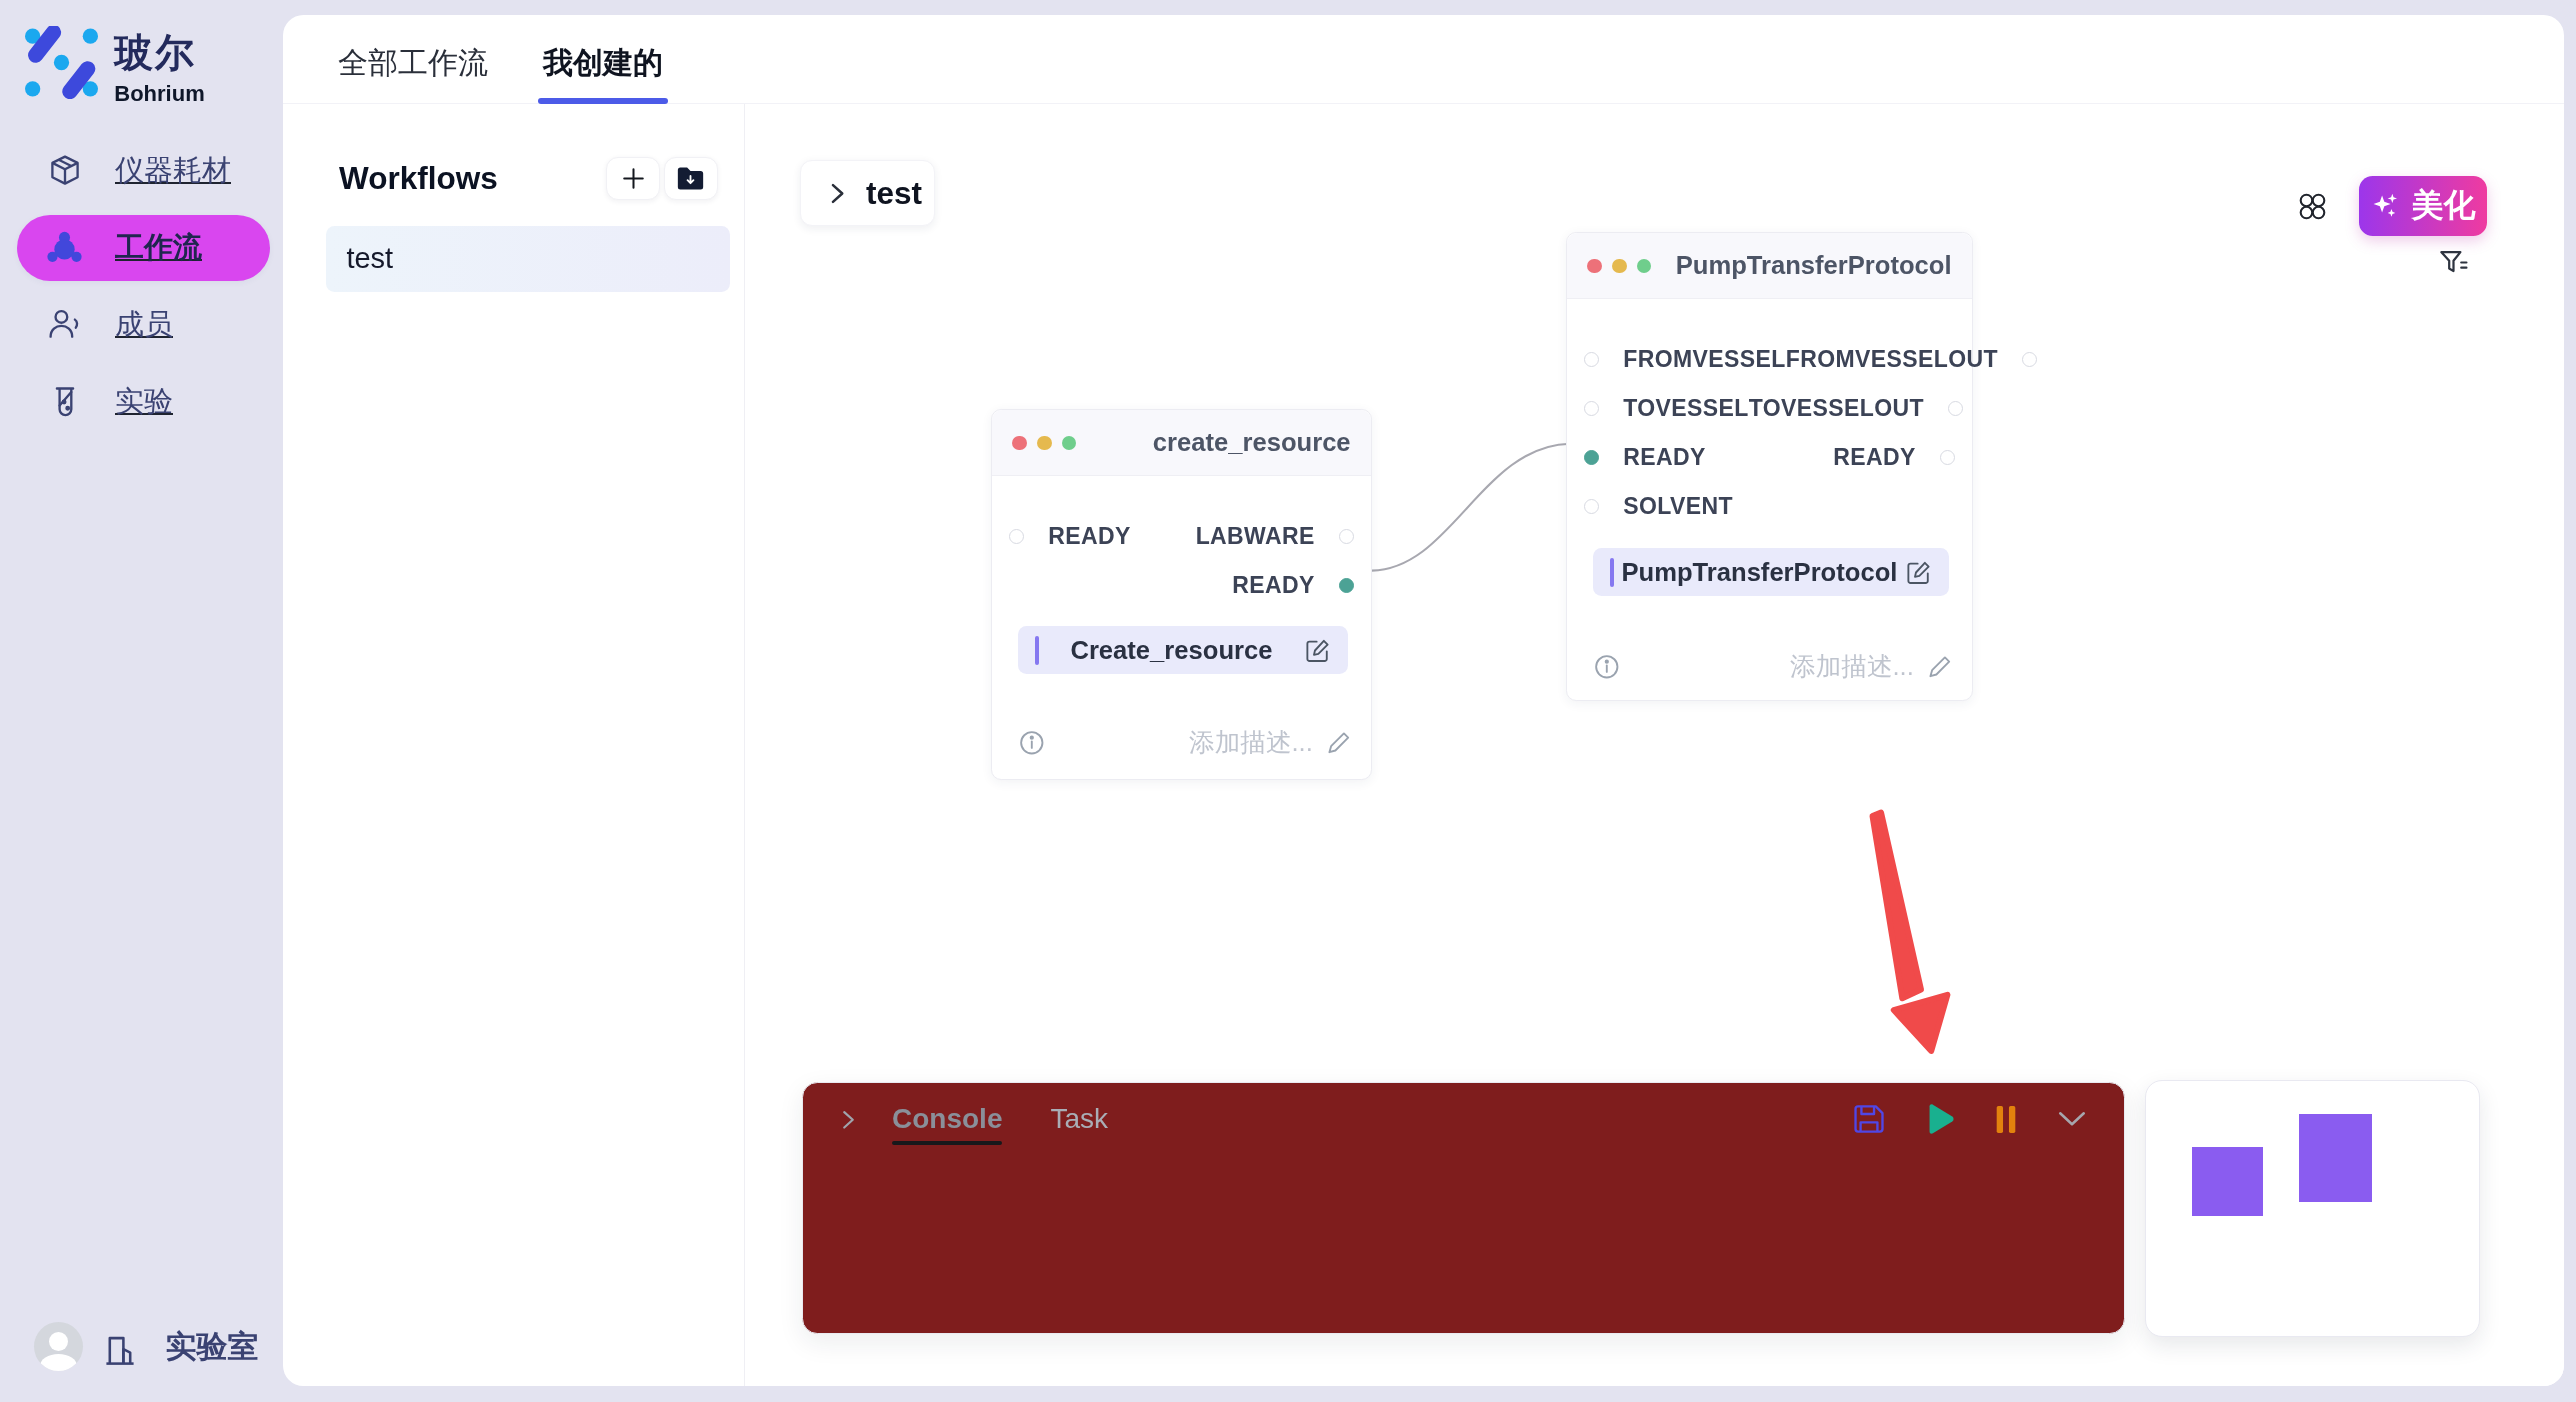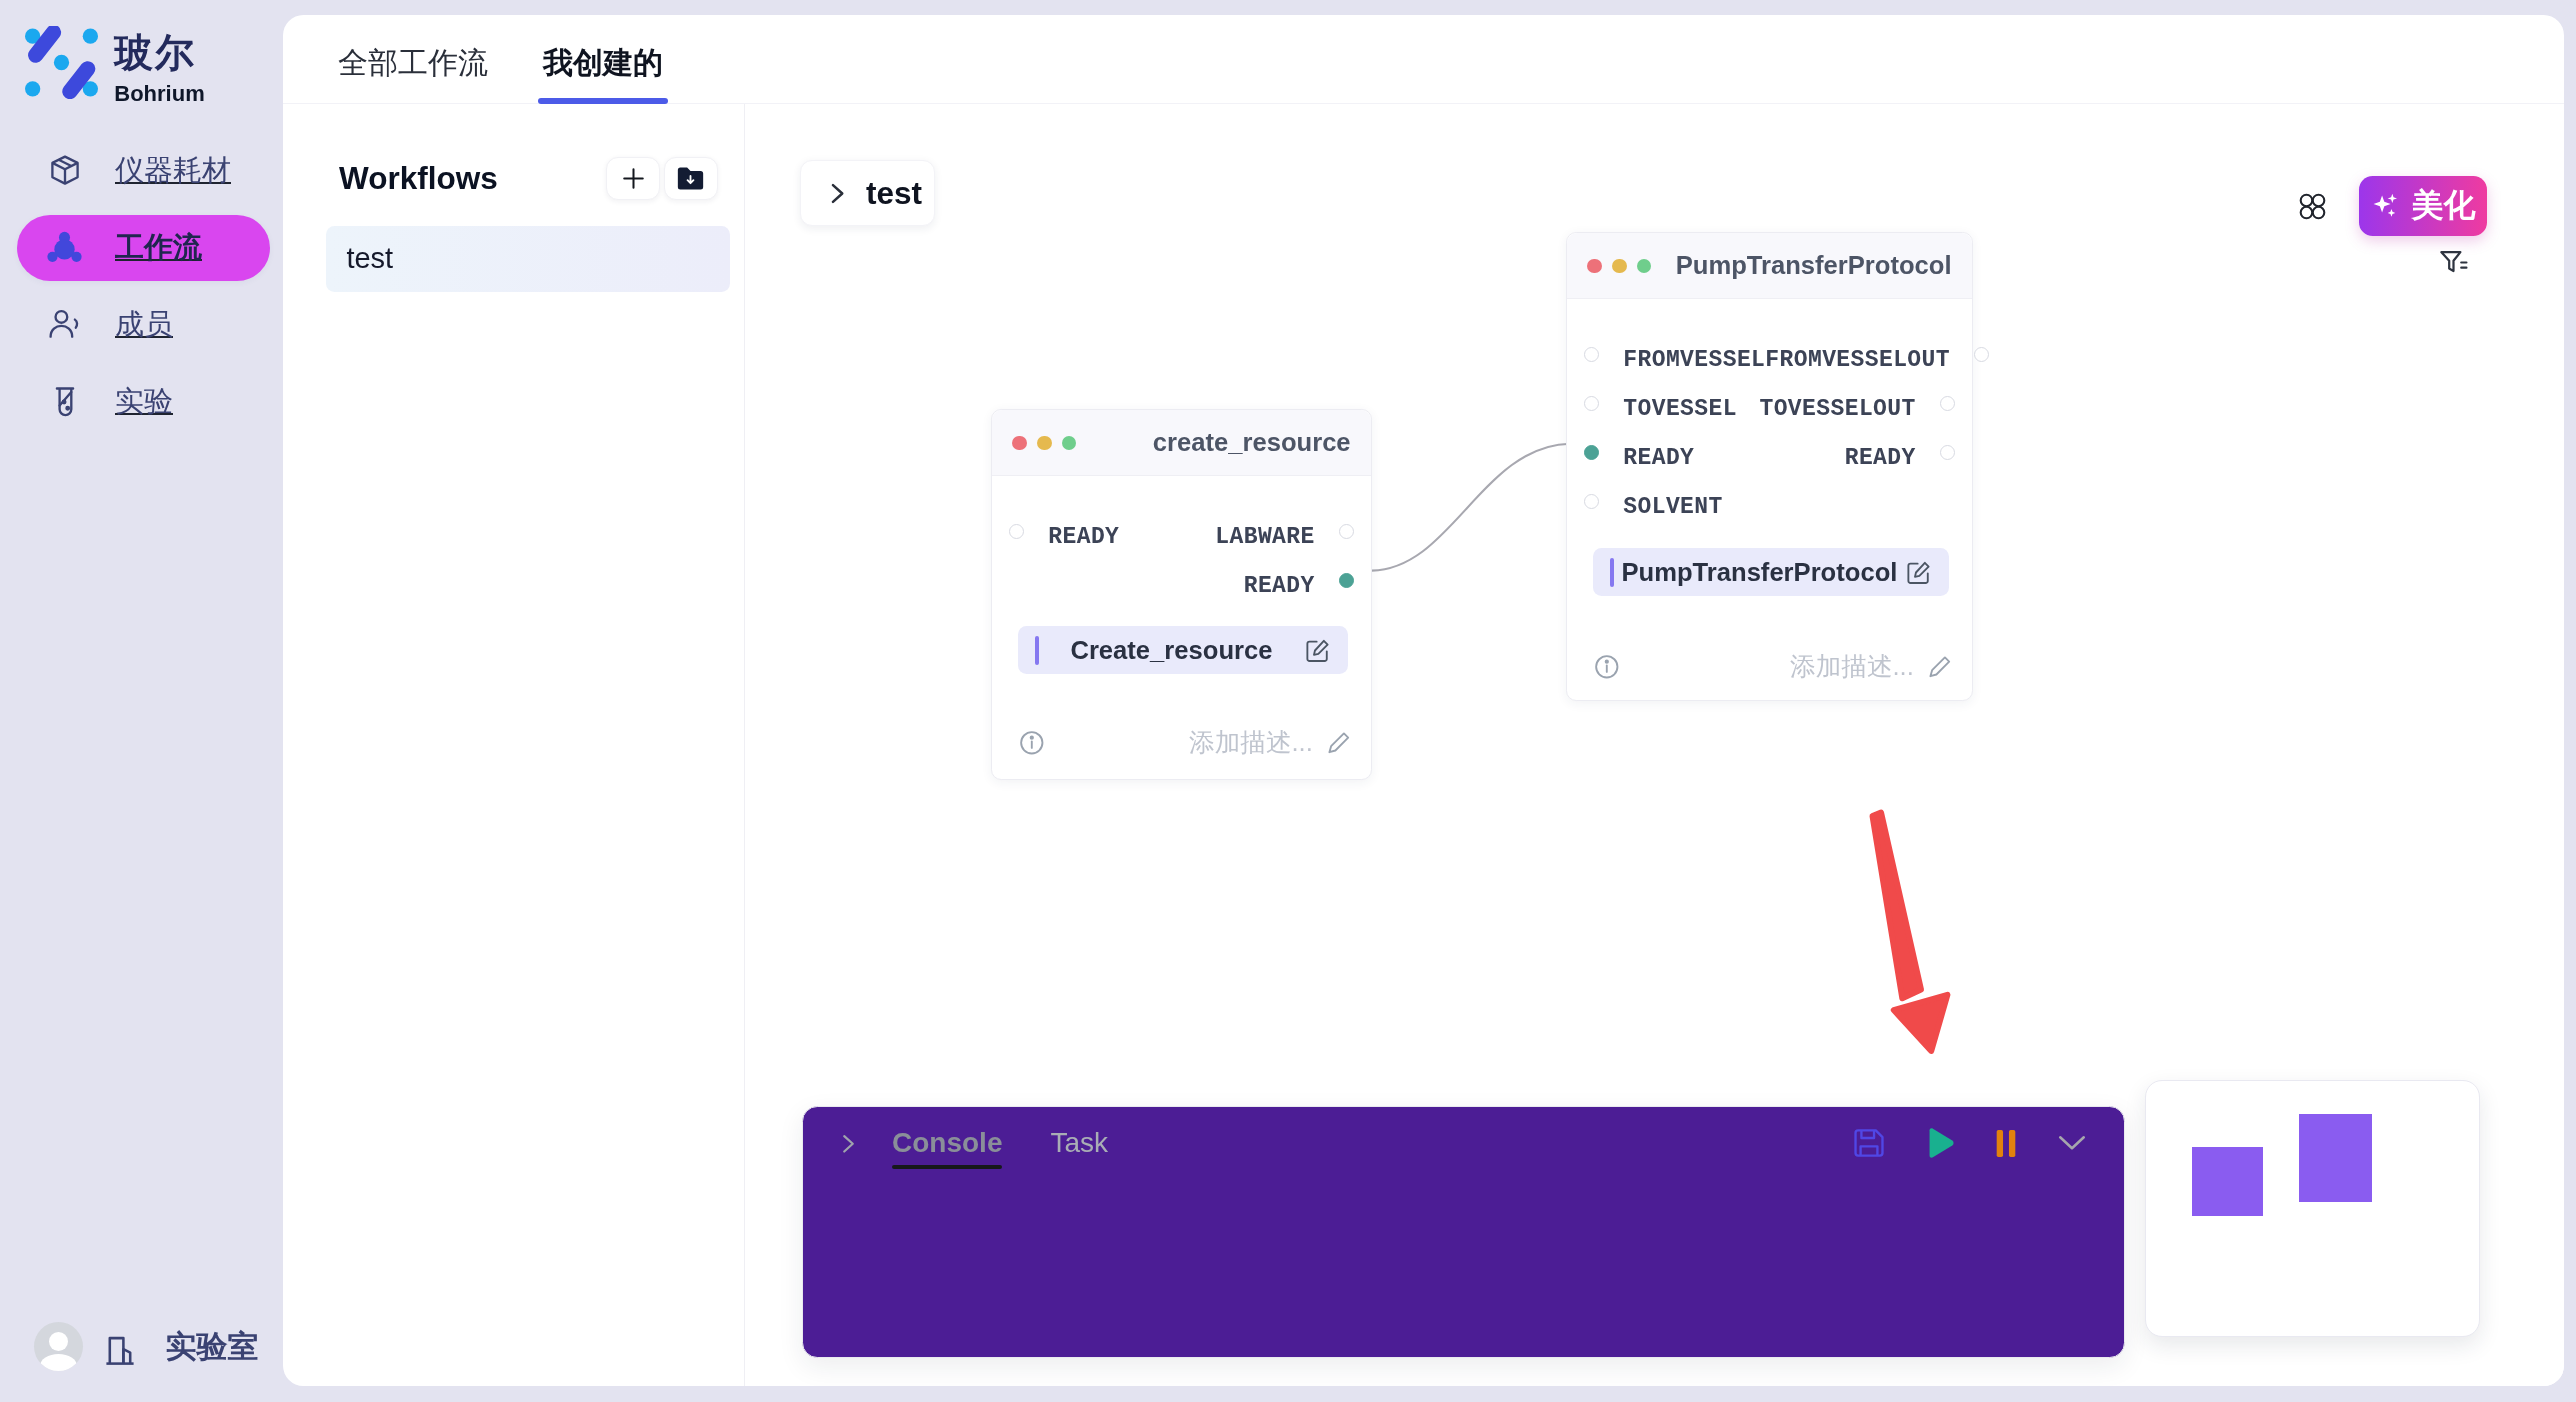--- a/index.html
+++ b/index.html
@@ -75,34 +75,34 @@
   .node { position:absolute; background:#FFFFFF; border:0.9px solid #ECECF2; border-radius:10.2px;
     box-shadow:0 2.6px 10.2px rgba(40,50,80,.06); }
   .node-header { height:66px; background:#F8F8FC; border-bottom:0.9px solid #EFEFF4;
     border-radius:10.2px 10.2px 0 0; display:flex; align-items:center; padding:0 20.4px; }
   .dots { display:flex; gap:10.2px; }
   .dot { width:14.5px; height:14.5px; border-radius:50%; }
   .dot.red { background:#ED7179; } .dot.yellow { background:#E5B94E; } .dot.green { background:#6FCE8C; }
   .node-title { margin-left:auto; font-size:25.6px; font-weight:600; color:#4D5566; }
   .prows { padding-top:36px; }
   .prow { height:49px; display:flex; align-items:center; justify-content:space-between; padding:0 17px; }
-  .pside { display:flex; gap:24px;font-family:Liberation Mono, monospace; }
+  .pside { display:flex; align-items:center; gap:24px; }
   .pdot { width:15.3px; height:15.3px; border-radius:50%; background:#FFF; border:1.7px solid #D8DAE2; flex:none; }
   .pdot.filled { background:#4CA295; border-color:#4CA295; }
   .plabel { font-size:23px; font-weight:700; letter-spacing:0.4px; color:#3C4356; }
   .node-label-box { position:absolute; left:25.6px; right:23px; height:48px; background:#E9EAFB; border-radius:8.5px;
     display:flex; align-items:center; padding:0 17px; cursor:pointer; }
   .nl-bar { width:4.3px; height:29px; border-radius:2.6px; background:#8578F0; }
   .nl-text { flex:1; text-align:center; font-size:25.6px; font-weight:700; color:#2A3142; }
   .node-footer { position:absolute; left:27px; right:19px; display:flex; align-items:center; color:#9AA3AF; }
   .desc-ph { margin-left:auto; font-size:25.6px; color:#BFC4CE; margin-right:13.6px; }
 
   
-  .console { position:absolute; left:57px; top:978px; width:1323px; height:252px; background:#4c1d95;
-    border:0.9px solid #E9E9EF; border-radius:15.3px; box-shadow:0 8.5px 25.6px rgba(31,41,55,.08);margin-top:24px; }
+  .console { position:absolute; left:57px; top:978px; width:1323px; height:252px; background:#7f1d1d;
+    border:0.9px solid #E9E9EF; border-radius:15.3px; box-shadow:0 8.5px 25.6px rgba(31,41,55,.08); }
   .console-head { display:flex; align-items:center; height:72px; padding:0 36px; }
   .console-caret { color:#9FA4AC; margin-right:34px; cursor:pointer; }
   .ctab { position:relative; font-size:28px; color:#A9ADB5; margin-right:48px; cursor:pointer; }
   .ctab.active { color:#8A8F99; font-weight:700; }
   .ctab.active::after { content:""; position:absolute; left:0; right:0; bottom:-10.2px; height:4.3px; background:#17181B; border-radius:2.6px; }
   .console-actions { margin-left:auto; display:flex; align-items:center; gap:39px; }
   .cact { cursor:pointer; display:flex; align-items:center; }
 
   
   .minimap { position:absolute; left:1400px; top:976px; width:335px; height:257px; background:#FFF;

